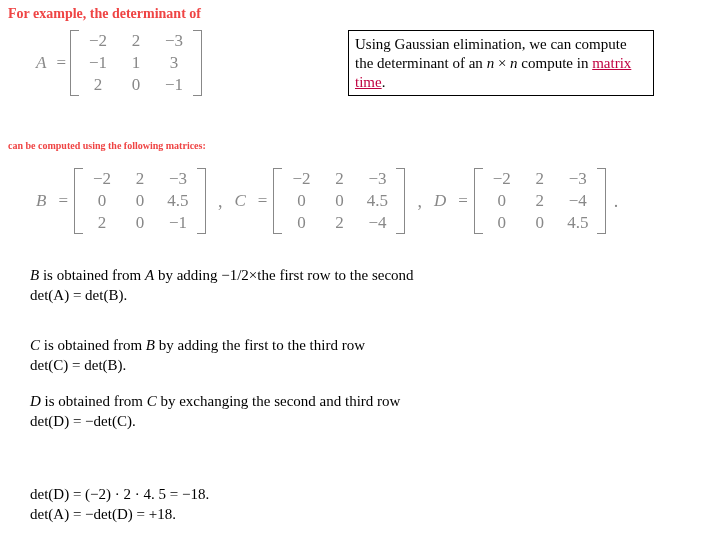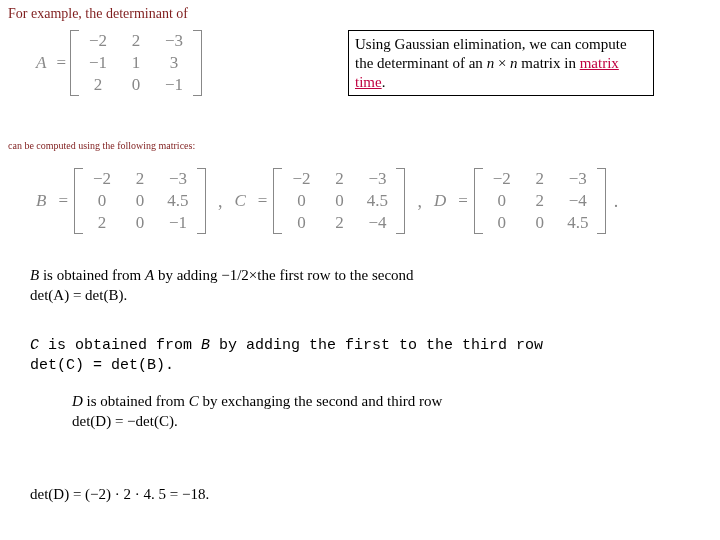--- a/index.html
+++ b/index.html
@@ -6,21 +6,21 @@
     margin: 0;
     padding: 0;
     width: 720px;
     height: 540px;
     font-family: "Times New Roman", Times, serif;
     font-size: 15px;
     color: #000;
     background: #fff;
     position: relative;
   }
-  .gray { color: #7f1d1d; }
+  .gray { color: #ef4444; font-weight: bold; }
   .intro {
     position: absolute;
     left: 8px;
     top: 6px;
     font-size: 14px;
   }
   .matrix-A-block {
     position: absolute;
     left: 36px;
     top: 30px;
@@ -91,22 +91,22 @@
   }
   .sep { font-size: 18px; color: #888; margin: 0 10px; }
   .period { font-size: 18px; color: #888; margin-left: 6px; }
   .explain {
     position: absolute;
     left: 30px;
     width: 560px;
     line-height: 1.3;
   }
   .e1 { top: 266px; }
-  .e2 { top: 336px; font-family: Liberation Mono, monospace; }
-  .e3 { top: 392px; margin-left: 42px; }
+  .e2 { top: 336px; }
+  .e3 { top: 392px; }
   .e4 { top: 485px; }
   .it { font-style: italic; }
 </style>
 </head>
 <body>
 
 <div class="intro gray">For example, the determinant of</div>
 
 <div class="matrix-A-block">
   <span class="lhs">A</span>
@@ -130,21 +130,21 @@
             <td>0</td>
             <td>−1</td>
           </tr>
     </tbody>
       </table>
     <span class="bracket right"></span>
   </div>
 </div>
 
 <div class="note-box">
-  <span>Using Gaussian elimination, we can compute the determinant of an </span><span class="it">n</span><span> × </span><span class="it">n</span><span> matrix in </span><span class="cubic">matrix time</span><span>.</span>
+  <span>Using Gaussian elimination, we can compute the determinant of an </span><span class="it">n</span><span> × </span><span class="it">n</span><span> compute in </span><span class="cubic">matrix time</span><span>.</span>
 </div>
 
 <div class="sub-intro gray">can be computed using the following matrices:</div>
 
 <div class="bcd-row">
   <span class="lhs">B</span>
   <span class="eq">=</span>
   <div class="mat-wrap">
     <span class="bracket left"></span>
     <table class="mat">
@@ -233,13 +233,14 @@
   <span>det(C) = det(B).</span>
 </div>
 
 <div class="explain e3">
   <span class="it">D</span><span> is obtained from </span><span class="it">C</span><span> by exchanging the second and third row</span><br>
   <span>det(D) = −det(C).</span>
 </div>
 
 <div class="explain e4">
   <span>det(D) = (−2) · 2 · 4. 5 = −18.</span><br>
+  <span>det(A) = −det(D) = +18.</span>
 </div>
 
 </body></html>

